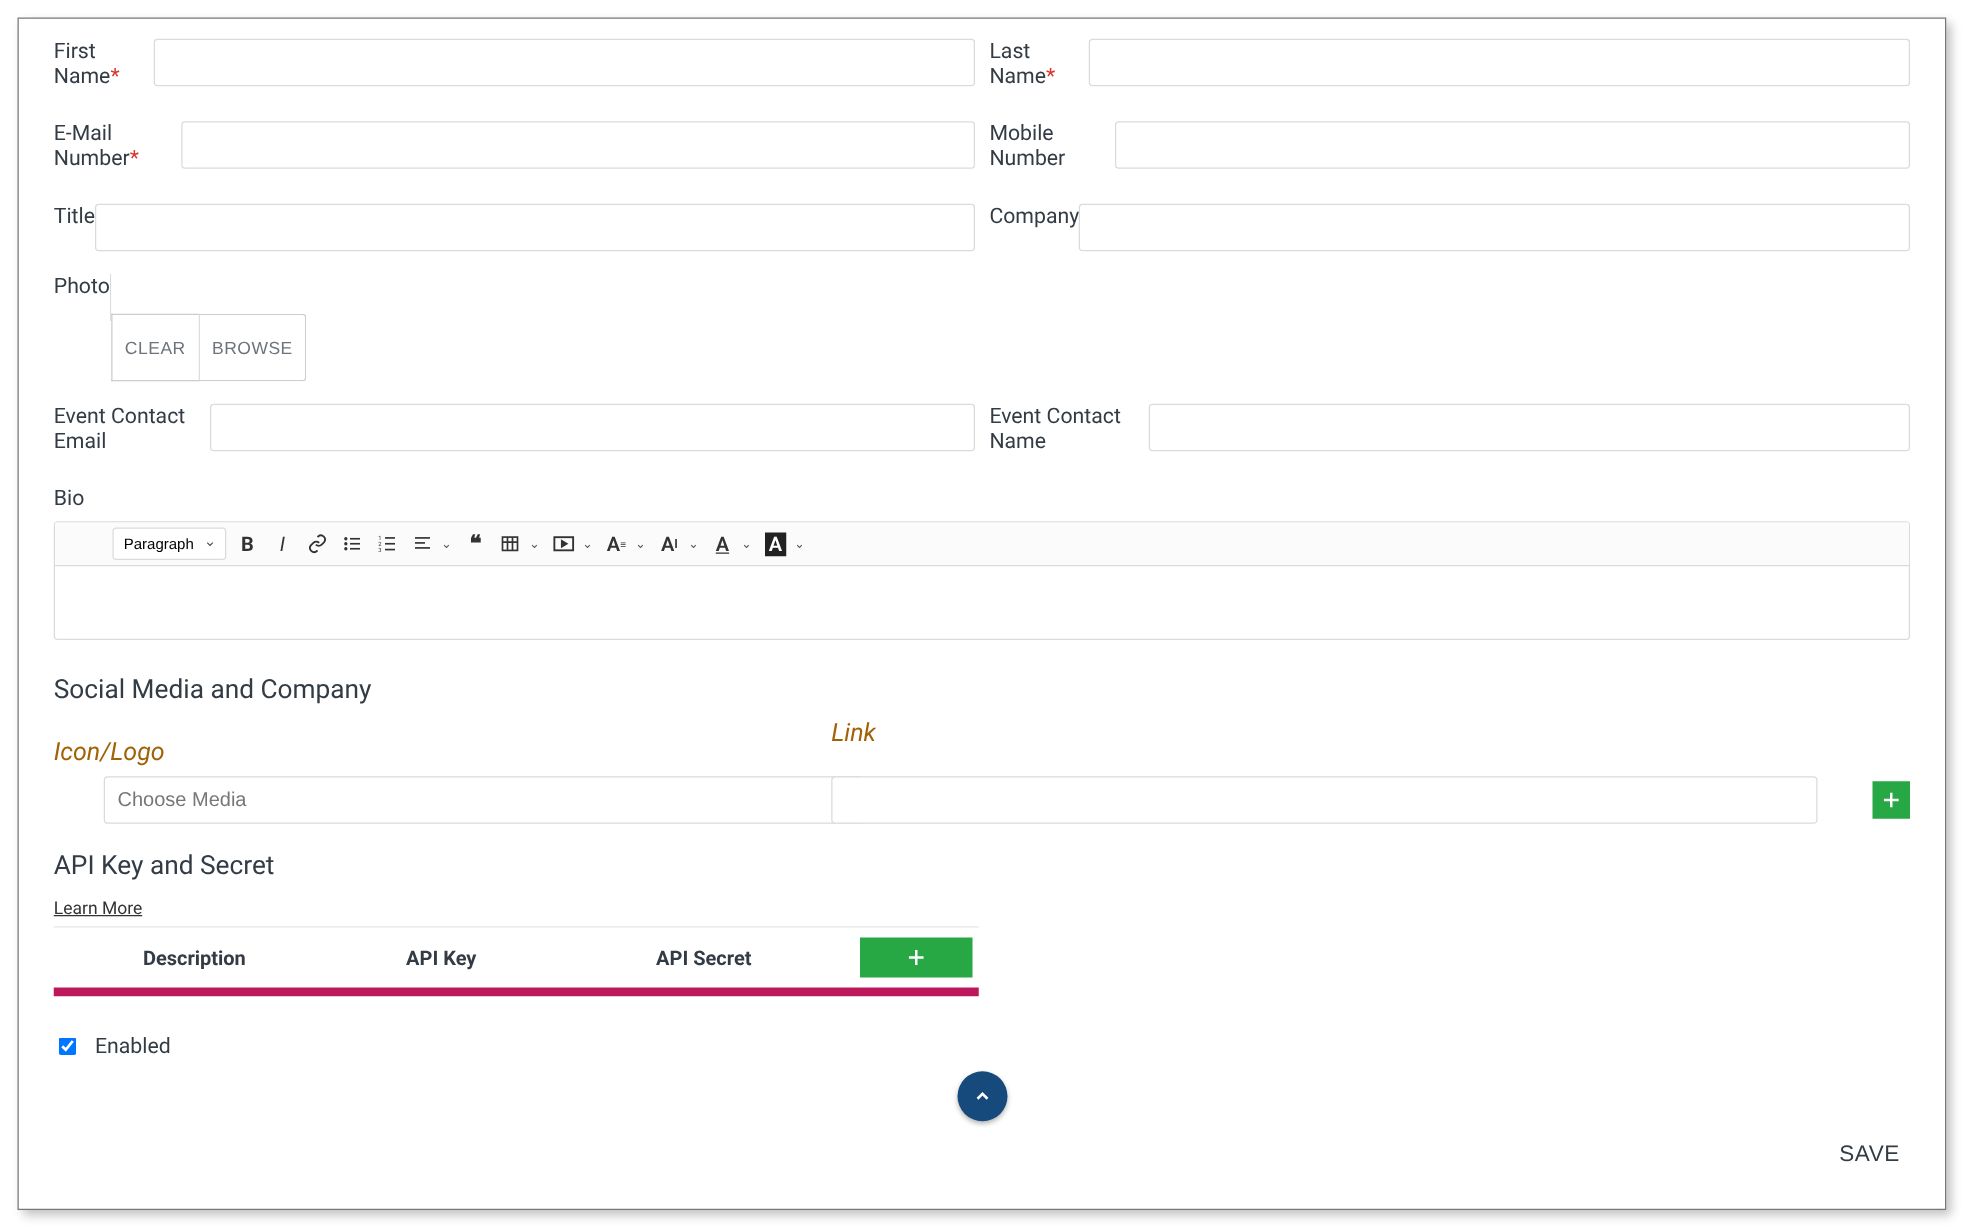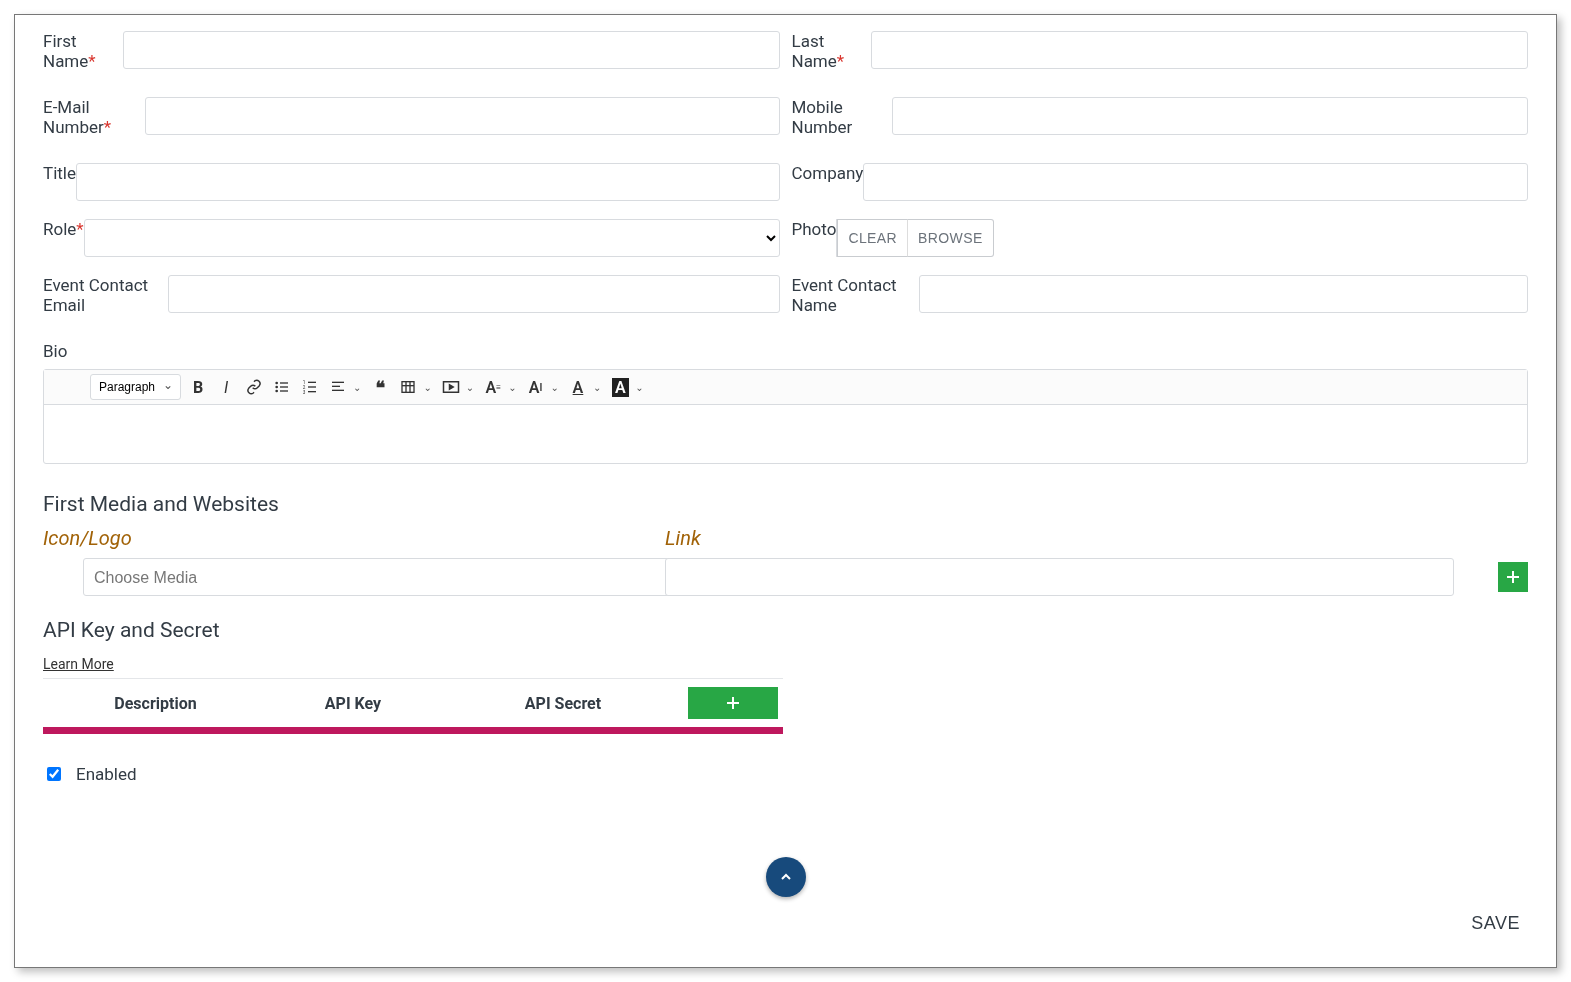--- a/index.html
+++ b/index.html
@@ -51,28 +51,29 @@
   }
   .photo-input {
     flex: 1;
     height: 38px;
     border: 1px solid #d8dbdf;
     border-right: none;
     border-radius: 3px 0 0 3px;
     background: #fff;
   }
   .photo-btn {
-    height: 38px;
+    height: 54px;
     padding: 0 10px;
     border: 1px solid #c9ccd0;
     background: #fff;
     color: #6c737b;
     font-size: 14px;
     letter-spacing: 0.4px;
     cursor: pointer;
+    margin-top: 32px;
   }
   .photo-btn.clear { border-radius: 0; border-right: 1px solid #ddd; }
   .photo-btn.browse { border-radius: 0 3px 3px 0; border-left: none; }
 
   
   .editor {
     border: 1px solid #d8dbdf;
     border-radius: 3px;
   }
   .editor-toolbar {
@@ -118,21 +119,21 @@
     color: #333c45;
     margin: 28px 0 10px 0;
   }
 
   .social-row {
     display: flex;
     align-items: flex-end;
     gap: 14px;
   }
   .social-col-icon { flex: 0 0 608px; display:flex; flex-direction:column;}
-  .social-col-link { flex: 1; display:flex; flex-direction:column;}
+  .social-col-link { flex: 1; display:flex; flex-direction:column;gap:15px;}
   .social-label { font-size:20px; color:#a16207; margin-bottom:8px;font-style:italic;}
   .add-btn {
     width: 30px; height: 30px;
     background: #28a745; color:#fff;
     display:flex; align-items:center; justify-content:center;
     border:none; cursor:pointer;
     margin-left: 30px;
     margin-bottom: 4px;
   }
 
@@ -222,26 +223,20 @@
     </div>
     <div class="form-col">
       <div class="label">Company</div>
       <input class="input" value="" style="">
     </div>
   </div>
 
   
   <div class="form-row">
     <div class="form-col">
-      <div class="label">
-        <span>Role</span><span class="req">*</span>
-      </div>
-      <select class="select"></select>
-    </div>
-    <div class="form-col">
       <div class="label">Photo</div>
       <div class="photo-row">
         <div class="photo-input"></div>
         <button class="photo-btn clear">CLEAR</button>
         <button class="photo-btn browse">BROWSE</button>
       </div>
     </div>
   </div>
 
   
@@ -332,21 +327,21 @@
         <span class="tb-caret">⌄</span>
       <span class="tb-btn">
           <span style="background:#222;color:#fff;padding:0 3px;font-weight:600;">A</span>
         </span>
         <span class="tb-caret">⌄</span>
     </div>
     <div class="editor-body" contenteditable="true" style=""></div>
   </div>
 
   
-  <div class="section-title">First Media and Websites</div>
+  <div class="section-title">Social Media and Company</div>
   <div class="social-row">
     <div class="social-col-icon">
       <div class="social-label">Icon/Logo</div>
       <select class="select" style="color:#777;margin-left:40px;">
         <option>Choose Media</option>
       </select>
     </div>
     <div class="social-col-link">
       <div class="social-label">Link</div>
       <input class="input" value="" style="">

